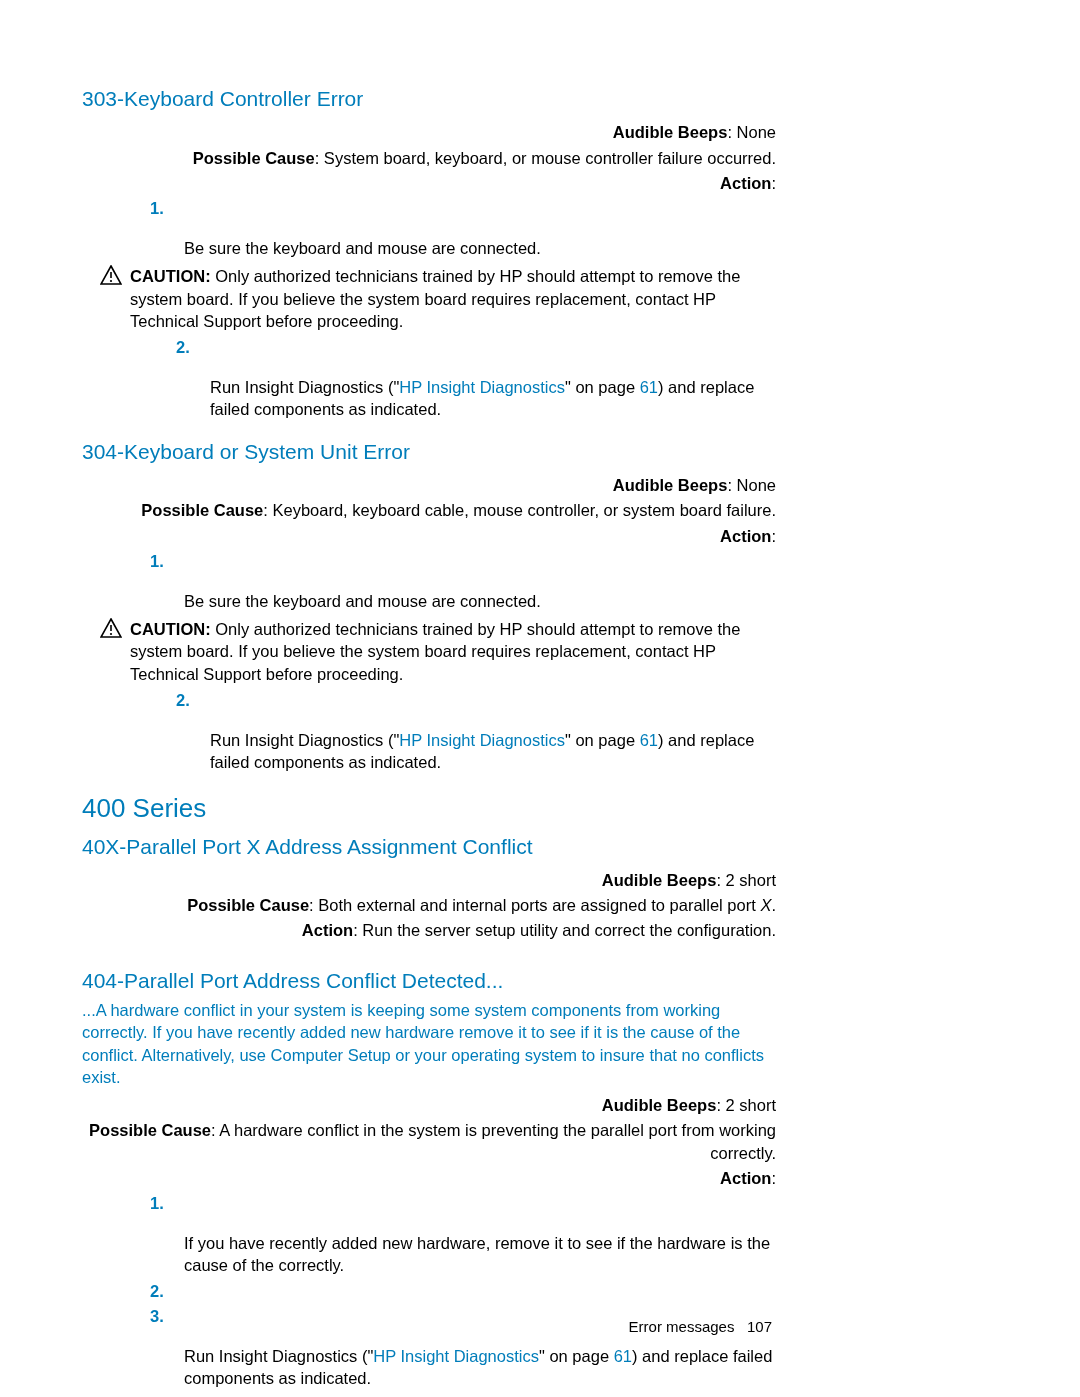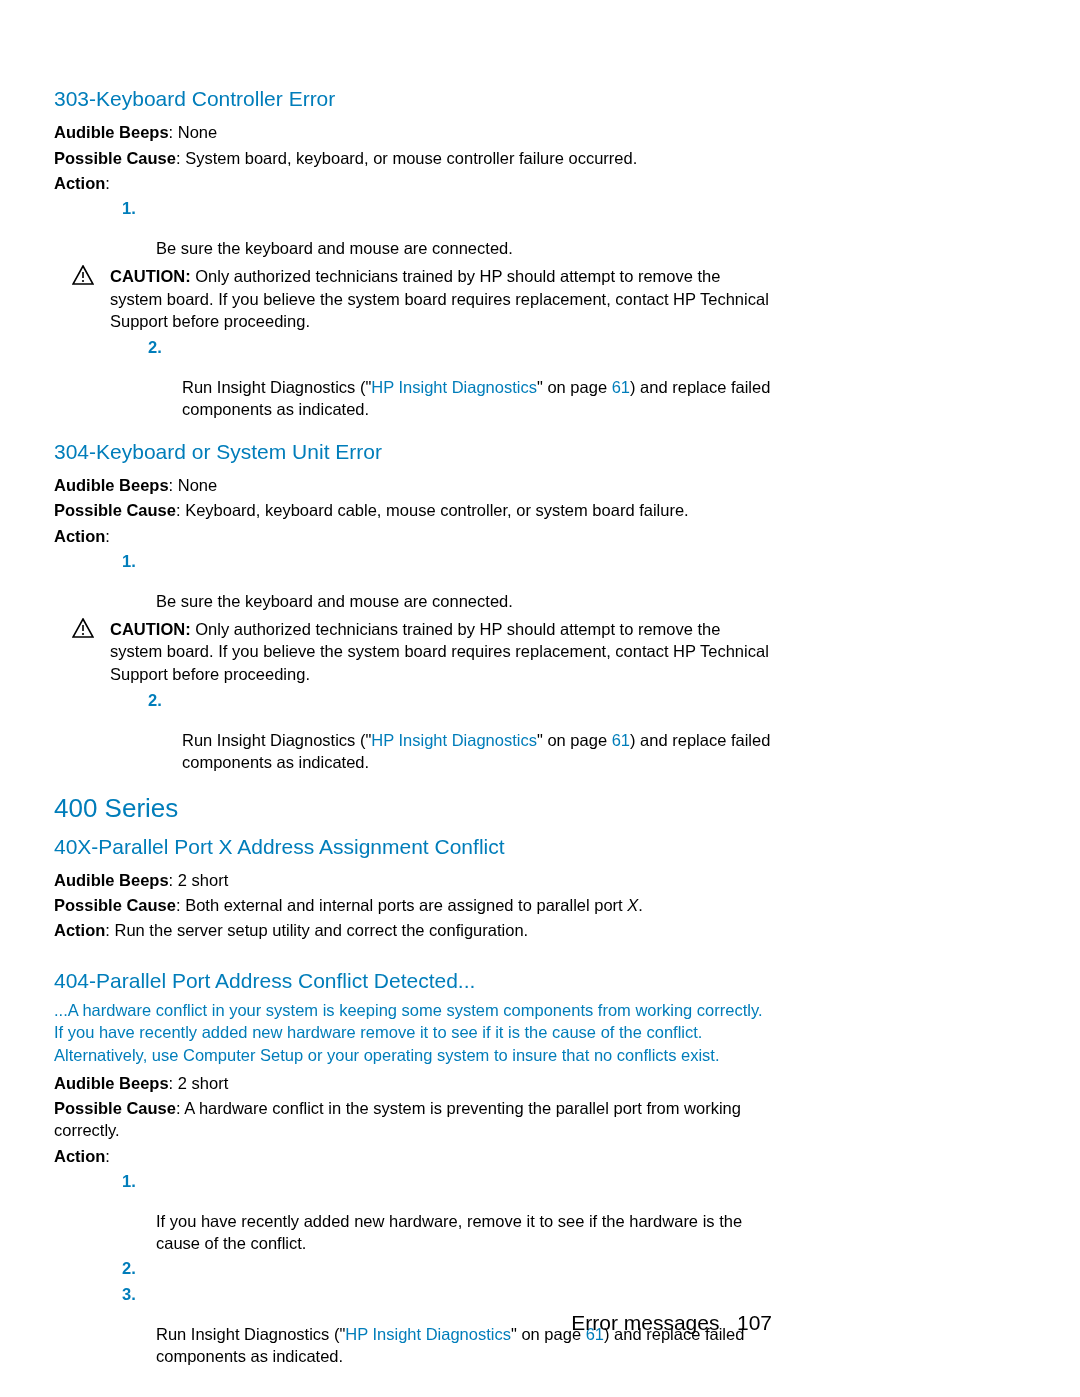--- a/index.html
+++ b/index.html
@@ -6,21 +6,21 @@
     font-family: Arial, Helvetica, sans-serif;
     background: #fff;
     margin: 0;
     padding: 0;
   }
   .page {
     width: 856px;
     height: 1397px;
     position: relative;
     box-sizing: border-box;
-    padding: 85px 80px 0 54px;
+    padding: 85px 80px 0 82px;
     font-size: 16.5px;
     line-height: 1.35;
     color: #000;
   }
   .h2 {
     color: #007dba;
     font-size: 21px;
     font-weight: 400;
     margin: 0 0 8px 0;
   }
@@ -29,28 +29,27 @@
     font-size: 26px;
     font-weight: 400;
     margin: 18px 0 6px 0;
   }
   .subhead-desc {
     color: #007dba;
     font-size: 16.5px;
     font-weight: 400;
     margin: 0 0 6px 0;
   }
-  .indent1 { margin-left: 68px; }
+  .indent1 { margin-left: 68px; text-align: right; }
   .para { margin: 3px 0; }
   .label { font-weight: bold; }
   .caution-row {
     display: flex;
     align-items: flex-start;
     margin: 6px 0 4px 18px;
-    gap: 8px;
   }
   .caution-icon {
     flex: 0 0 auto;
     margin-right: 8px;
     margin-top: 0px;
   }
   .caution-text { flex: 1; }
   ol.steps {
     list-style: none;
     padding: 0;
@@ -73,21 +72,21 @@
     min-width: 22px;
     margin-left: 94px;
     margin-right: 12px;
   }
   ol.steps > li .step-body { flex: 1; margin-top: 40px; }
   .link { color: #007dba; }
   .footer {
     position: absolute;
     bottom: 60px;
     right: 84px;
-    font-size: 21px;
+    font-size: 15px;
     text-align: right;
   }
   .gap-md { height: 14px; }
   .gap-lg { height: 22px; }
 </style>
 </head>
 <body>
 
 <div class="page">
 
@@ -162,21 +161,21 @@
 
   <div class="h2" style="margin-bottom:4px;">404-Parallel Port Address Conflict Detected...</div>
   <div class="subhead-desc">...A hardware conflict in your system is keeping some system components from working correctly. If you have recently added new hardware remove it to see if it is the cause of the conflict. Alternatively, use Computer Setup or your operating system to insure that no conflicts exist.</div>
   <div class="indent1 para"><span class="label">Audible Beeps</span><span>: 2 short</span></div>
   <div class="indent1 para"><span class="label">Possible Cause</span><span>: A hardware conflict in the system is preventing the parallel port from working correctly.</span></div>
   <div class="indent1 para"><span class="label">Action</span><span>:</span></div>
 
   <ol class="steps">
     <li>
         <span class="num">1.</span>
-        <span class="step-body">If you have recently added new hardware, remove it to see if the hardware is the cause of the conflict.</span>
+        <span class="step-body">If you have recently added new hardware, remove it to see if the hardware is the cause of the correctly.</span>
       </li>
     <li>
         <span class="num">2.</span>
       </li>
     <li>
         <span class="num">3.</span>
         <span class="step-body"><span>Run Insight Diagnostics ("</span><span class="link">HP Insight Diagnostics</span><span>" on page </span><span class="link">61</span><span>) and replace failed components as indicated.</span></span>
       </li>
   </ol>
 

